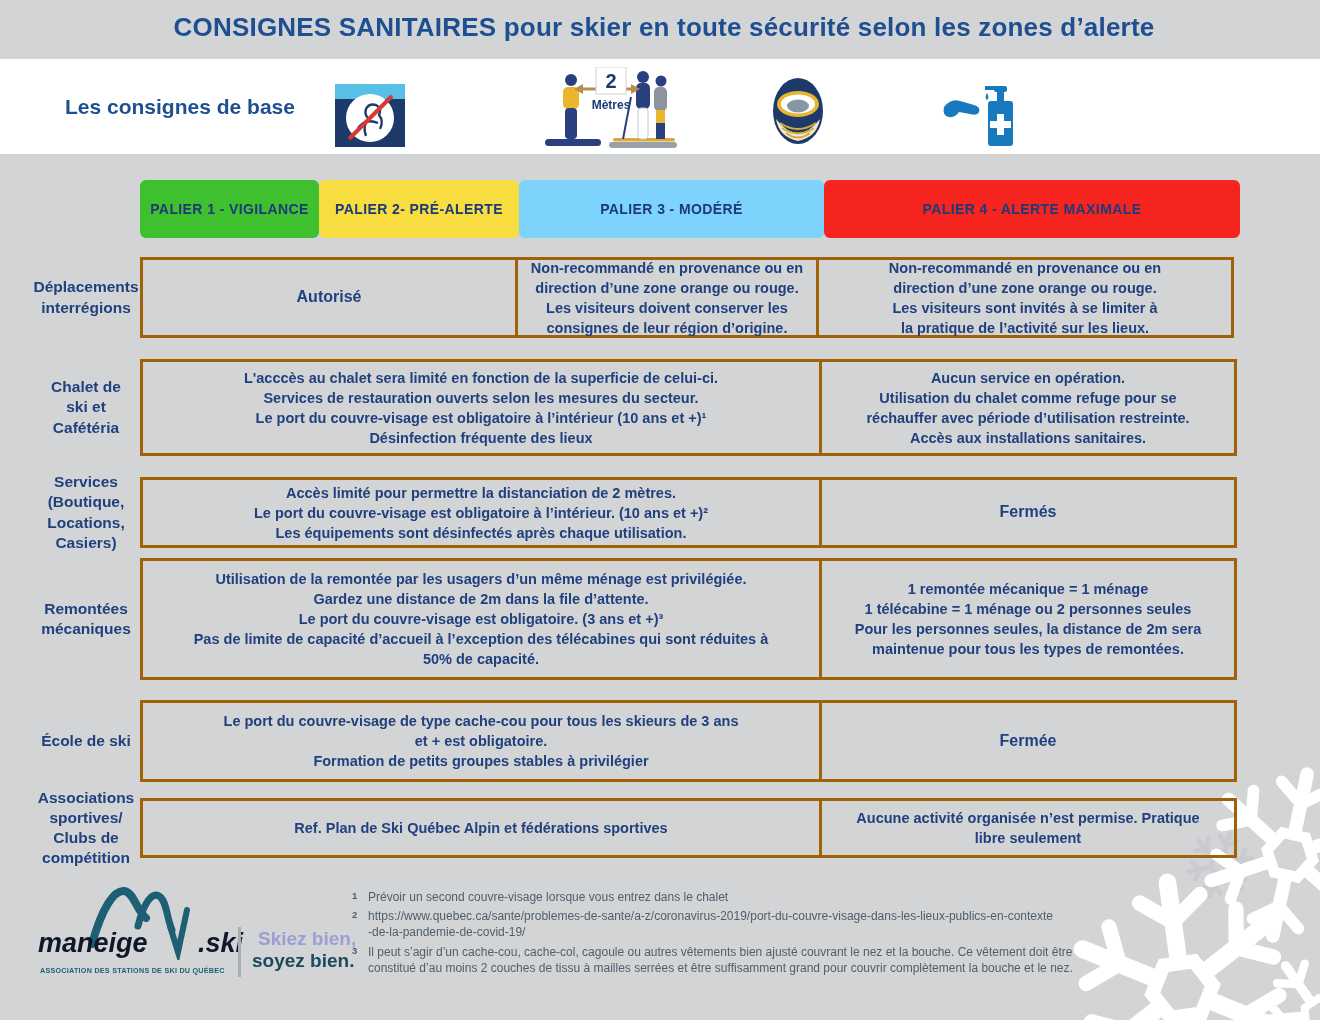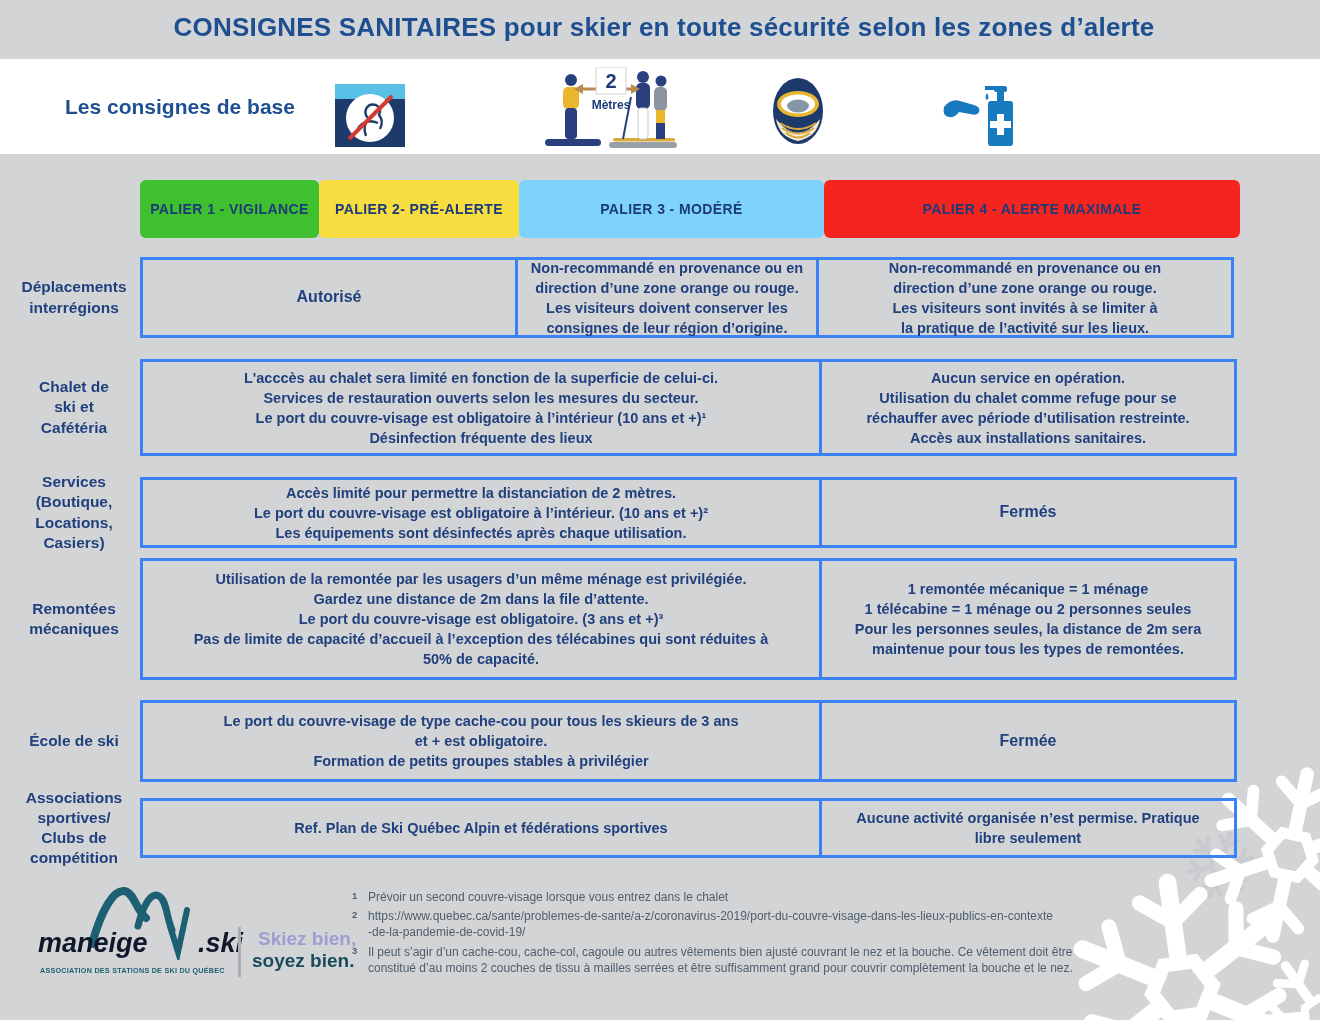--- a/index.html
+++ b/index.html
@@ -17,28 +17,28 @@
   .bicon{position:absolute;}
 
   
   .alert-strip{position:absolute;left:140px;top:180px;height:58px;display:flex;}
   .alert-cell{height:58px;display:flex;align-items:center;justify-content:center;
               font-size:14px;font-weight:bold;color:#1d3a78;letter-spacing:.4px;text-align:center;border-radius:6px;}
   .ac1{width:179px;} .ac2{width:200px;} .ac3{width:305px;} .ac4{width:416px;}
 
   
   .trow{position:absolute;left:140px;display:flex;}
-  .cell{box-sizing:border-box;border:3px solid #3b82f6;background:transparent;
+  .cell{box-sizing:border-box;border:3px solid #a16207;background:transparent;
         display:flex;align-items:center;justify-content:center;text-align:center;
         color:#21407e;font-weight:bold;font-size:14.5px;line-height:1.38;
         white-space:pre-line;padding:3px 10px;}
   .cell + .cell{margin-left:-3px;}
   .w2{width:378px;} .w3{width:682px;} .wp3{width:304px;} .wp4{width:418px;}
   .big{font-size:16px;}
-  .rlabel{position:absolute;left:4px;width:140px;display:flex;align-items:center;justify-content:center;
+  .rlabel{position:absolute;left:16px;width:140px;display:flex;align-items:center;justify-content:center;
           text-align:center;color:#21407e;font-weight:bold;font-size:15.5px;line-height:1.3;
           white-space:pre-line;}
 
   
   .footnotes{position:absolute;left:352px;top:889px;width:800px;color:#4f5e6b;}
   .fn{display:flex;margin-bottom:3px;}
   .fn-marker{width:16px;flex:0 0 16px;font-size:9.5px;font-weight:bold;padding-top:1px;}
   .fn-text{font-size:12px;line-height:1.35;white-space:pre-line;}
 
   

